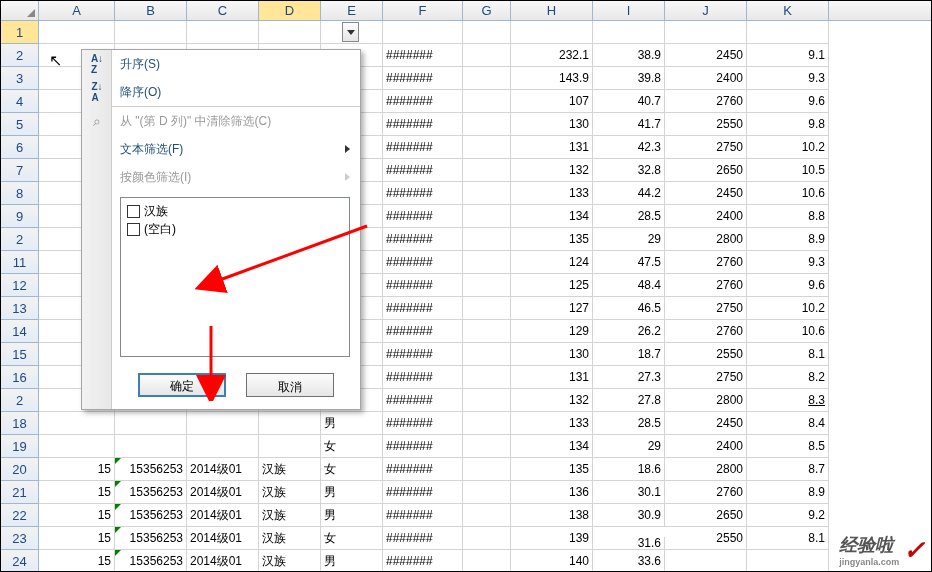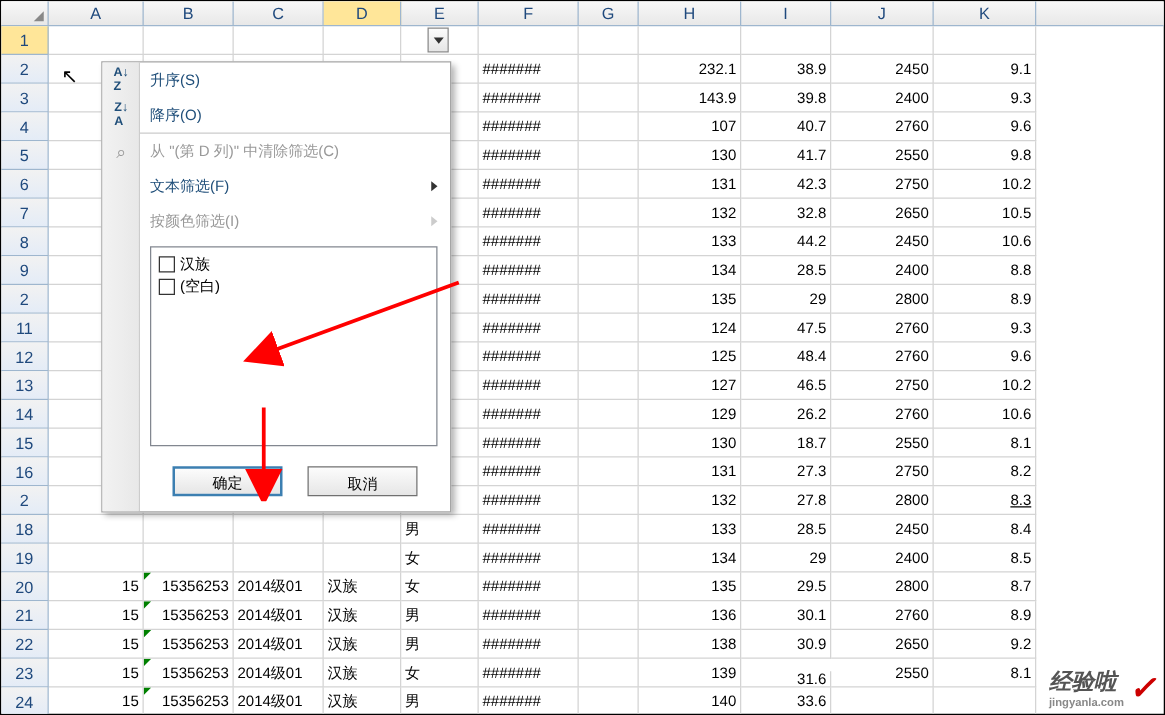--- a/index.html
+++ b/index.html
@@ -343,21 +343,21 @@
       <div class="row">
         <div class="row-h">20</div>
         <div class="cell right" style="width: 76px;">15</div>
         <div class="cell right green-tri" style="width: 72px;">15356253</div>
         <div class="cell left" style="width: 72px;">2014级01</div>
         <div class="cell left" style="width: 62px;">汉族</div>
         <div class="cell left" style="width: 62px;">女</div>
         <div class="cell left" style="width: 80px;">#######</div>
         <div class="cell right" style="width: 48px;"></div>
         <div class="cell right" style="width: 82px;">135</div>
-        <div class="cell right" style="width: 72px;">29.5</div>
+        <div class="cell right" style="width: 72px;">18.6</div>
         <div class="cell right" style="width: 82px;">2800</div>
         <div class="cell right" style="width: 82px;">8.7</div>
       </div>
       <div class="row">
         <div class="row-h">21</div>
         <div class="cell right" style="width: 76px;">15</div>
         <div class="cell right green-tri" style="width: 72px;">15356253</div>
         <div class="cell left" style="width: 72px;">2014级01</div>
         <div class="cell left" style="width: 62px;">汉族</div>
         <div class="cell left" style="width: 62px;">男</div>

